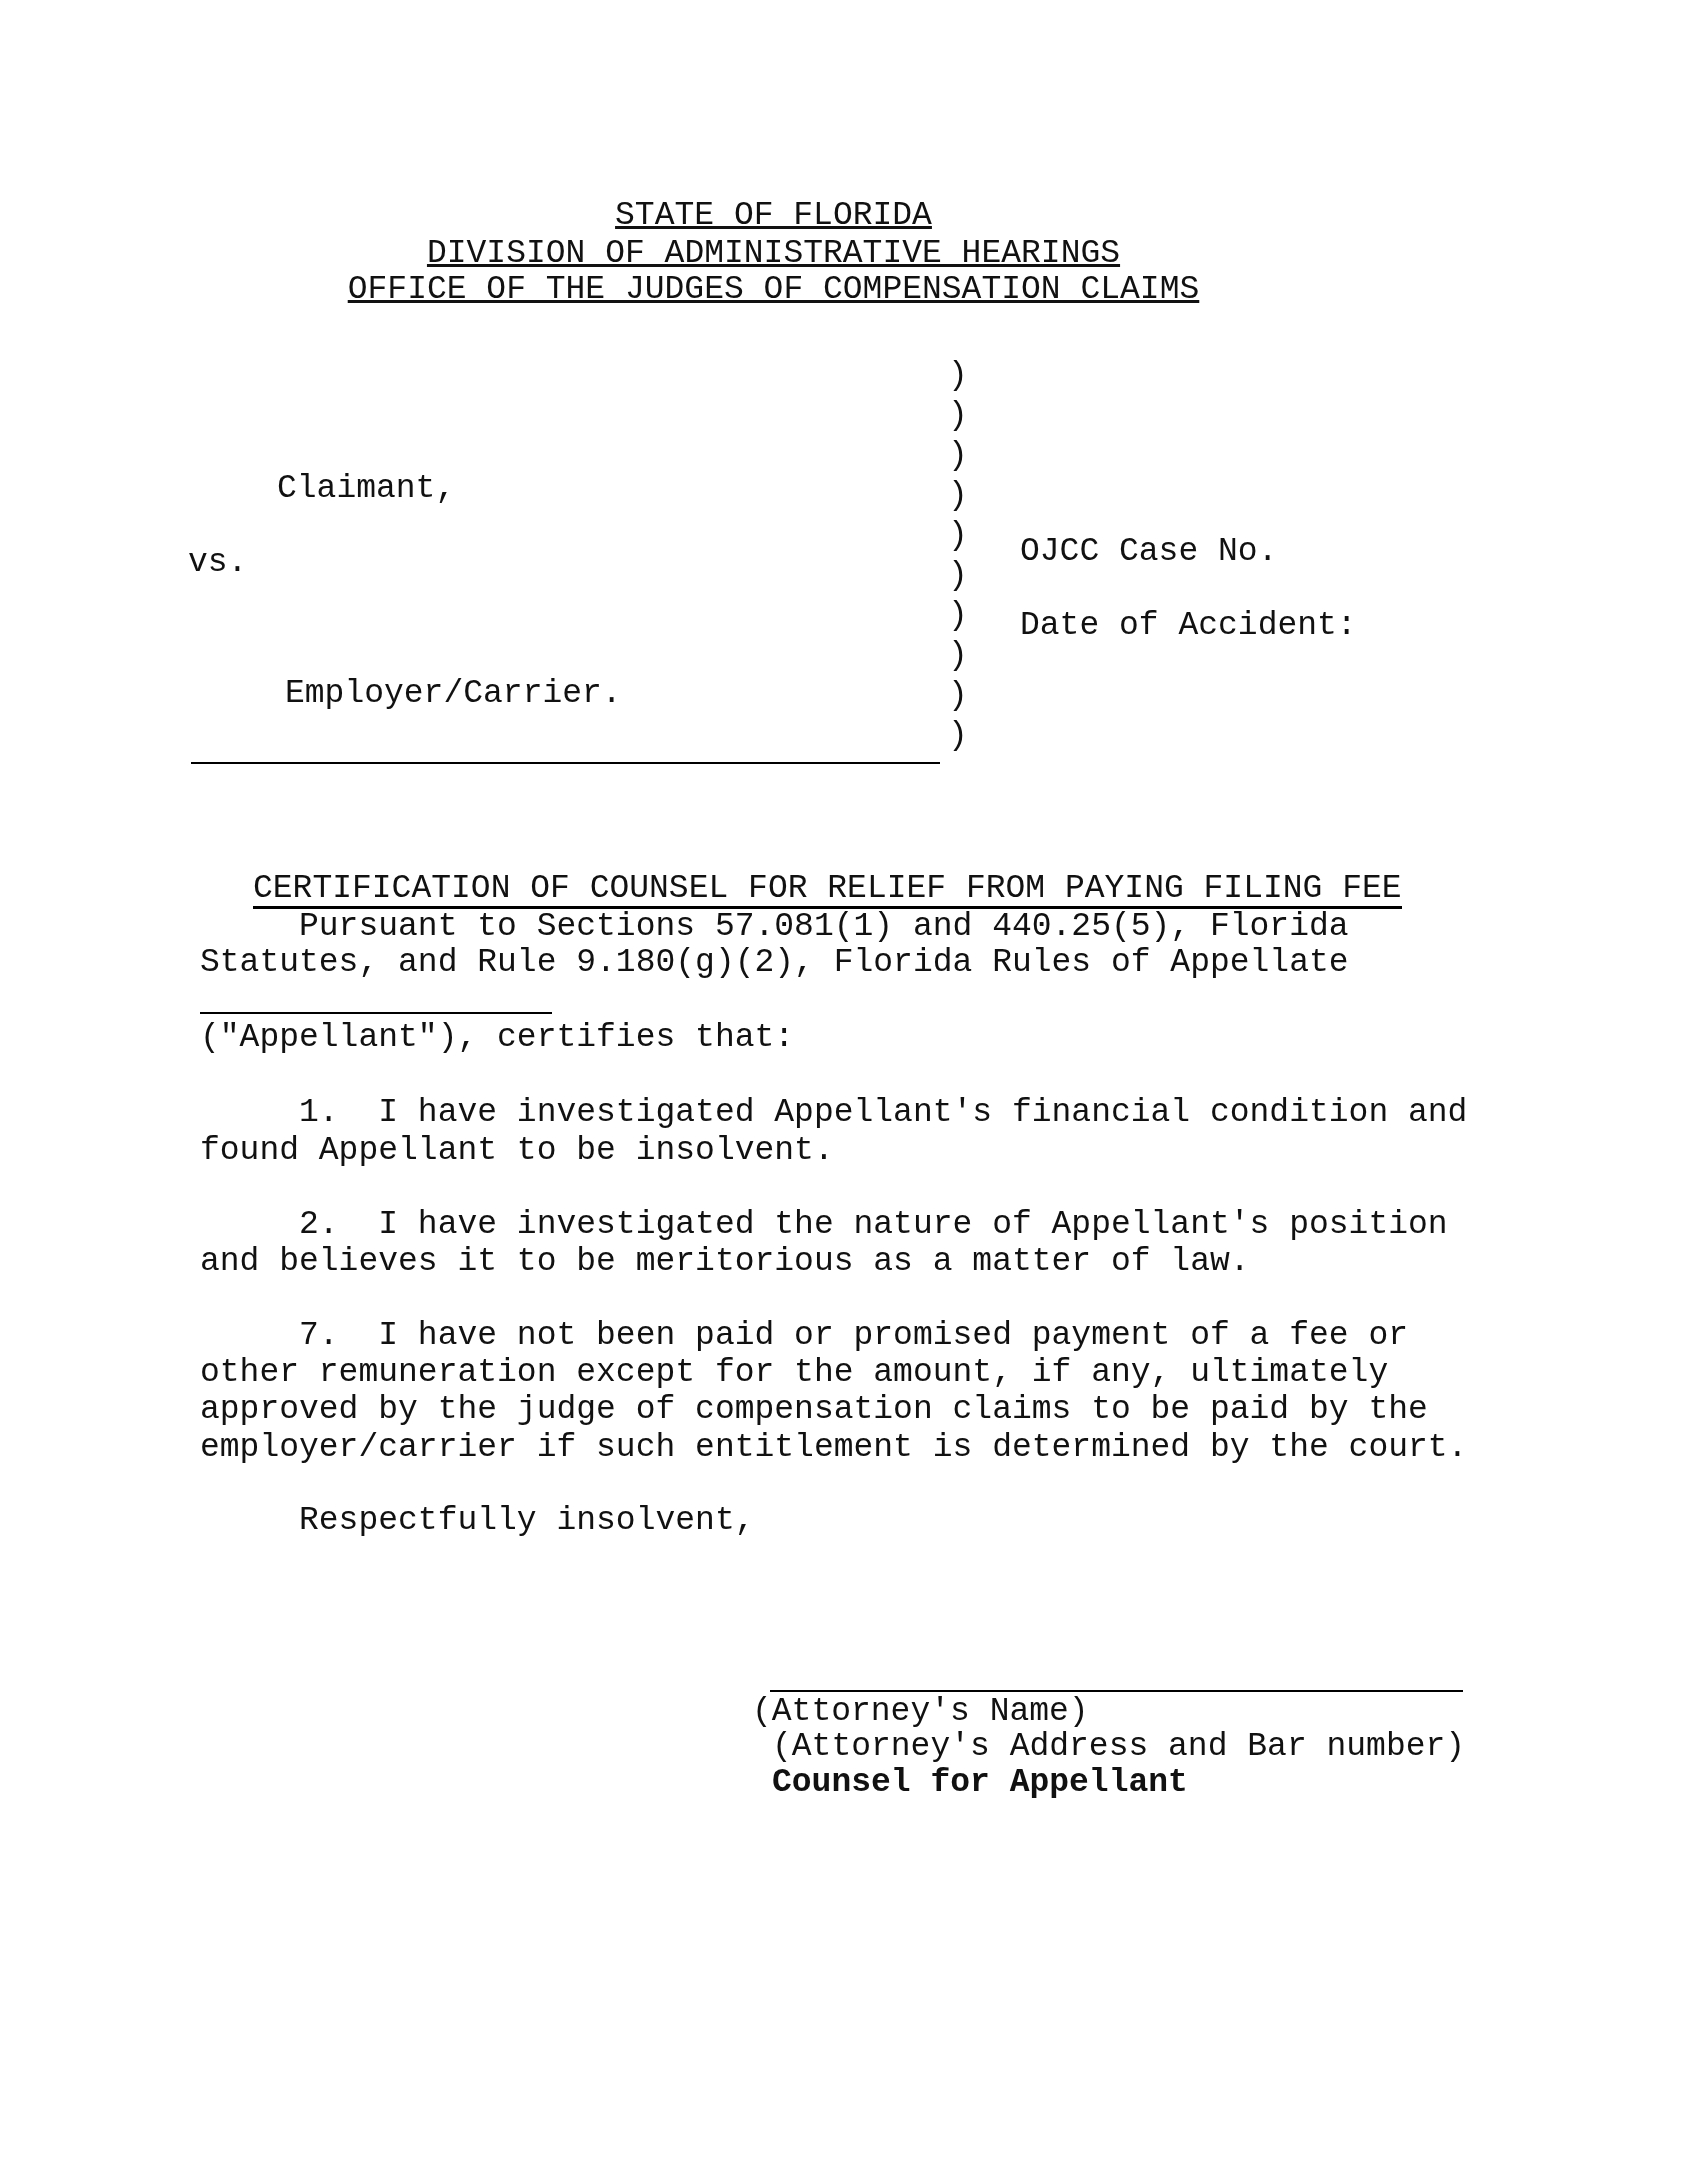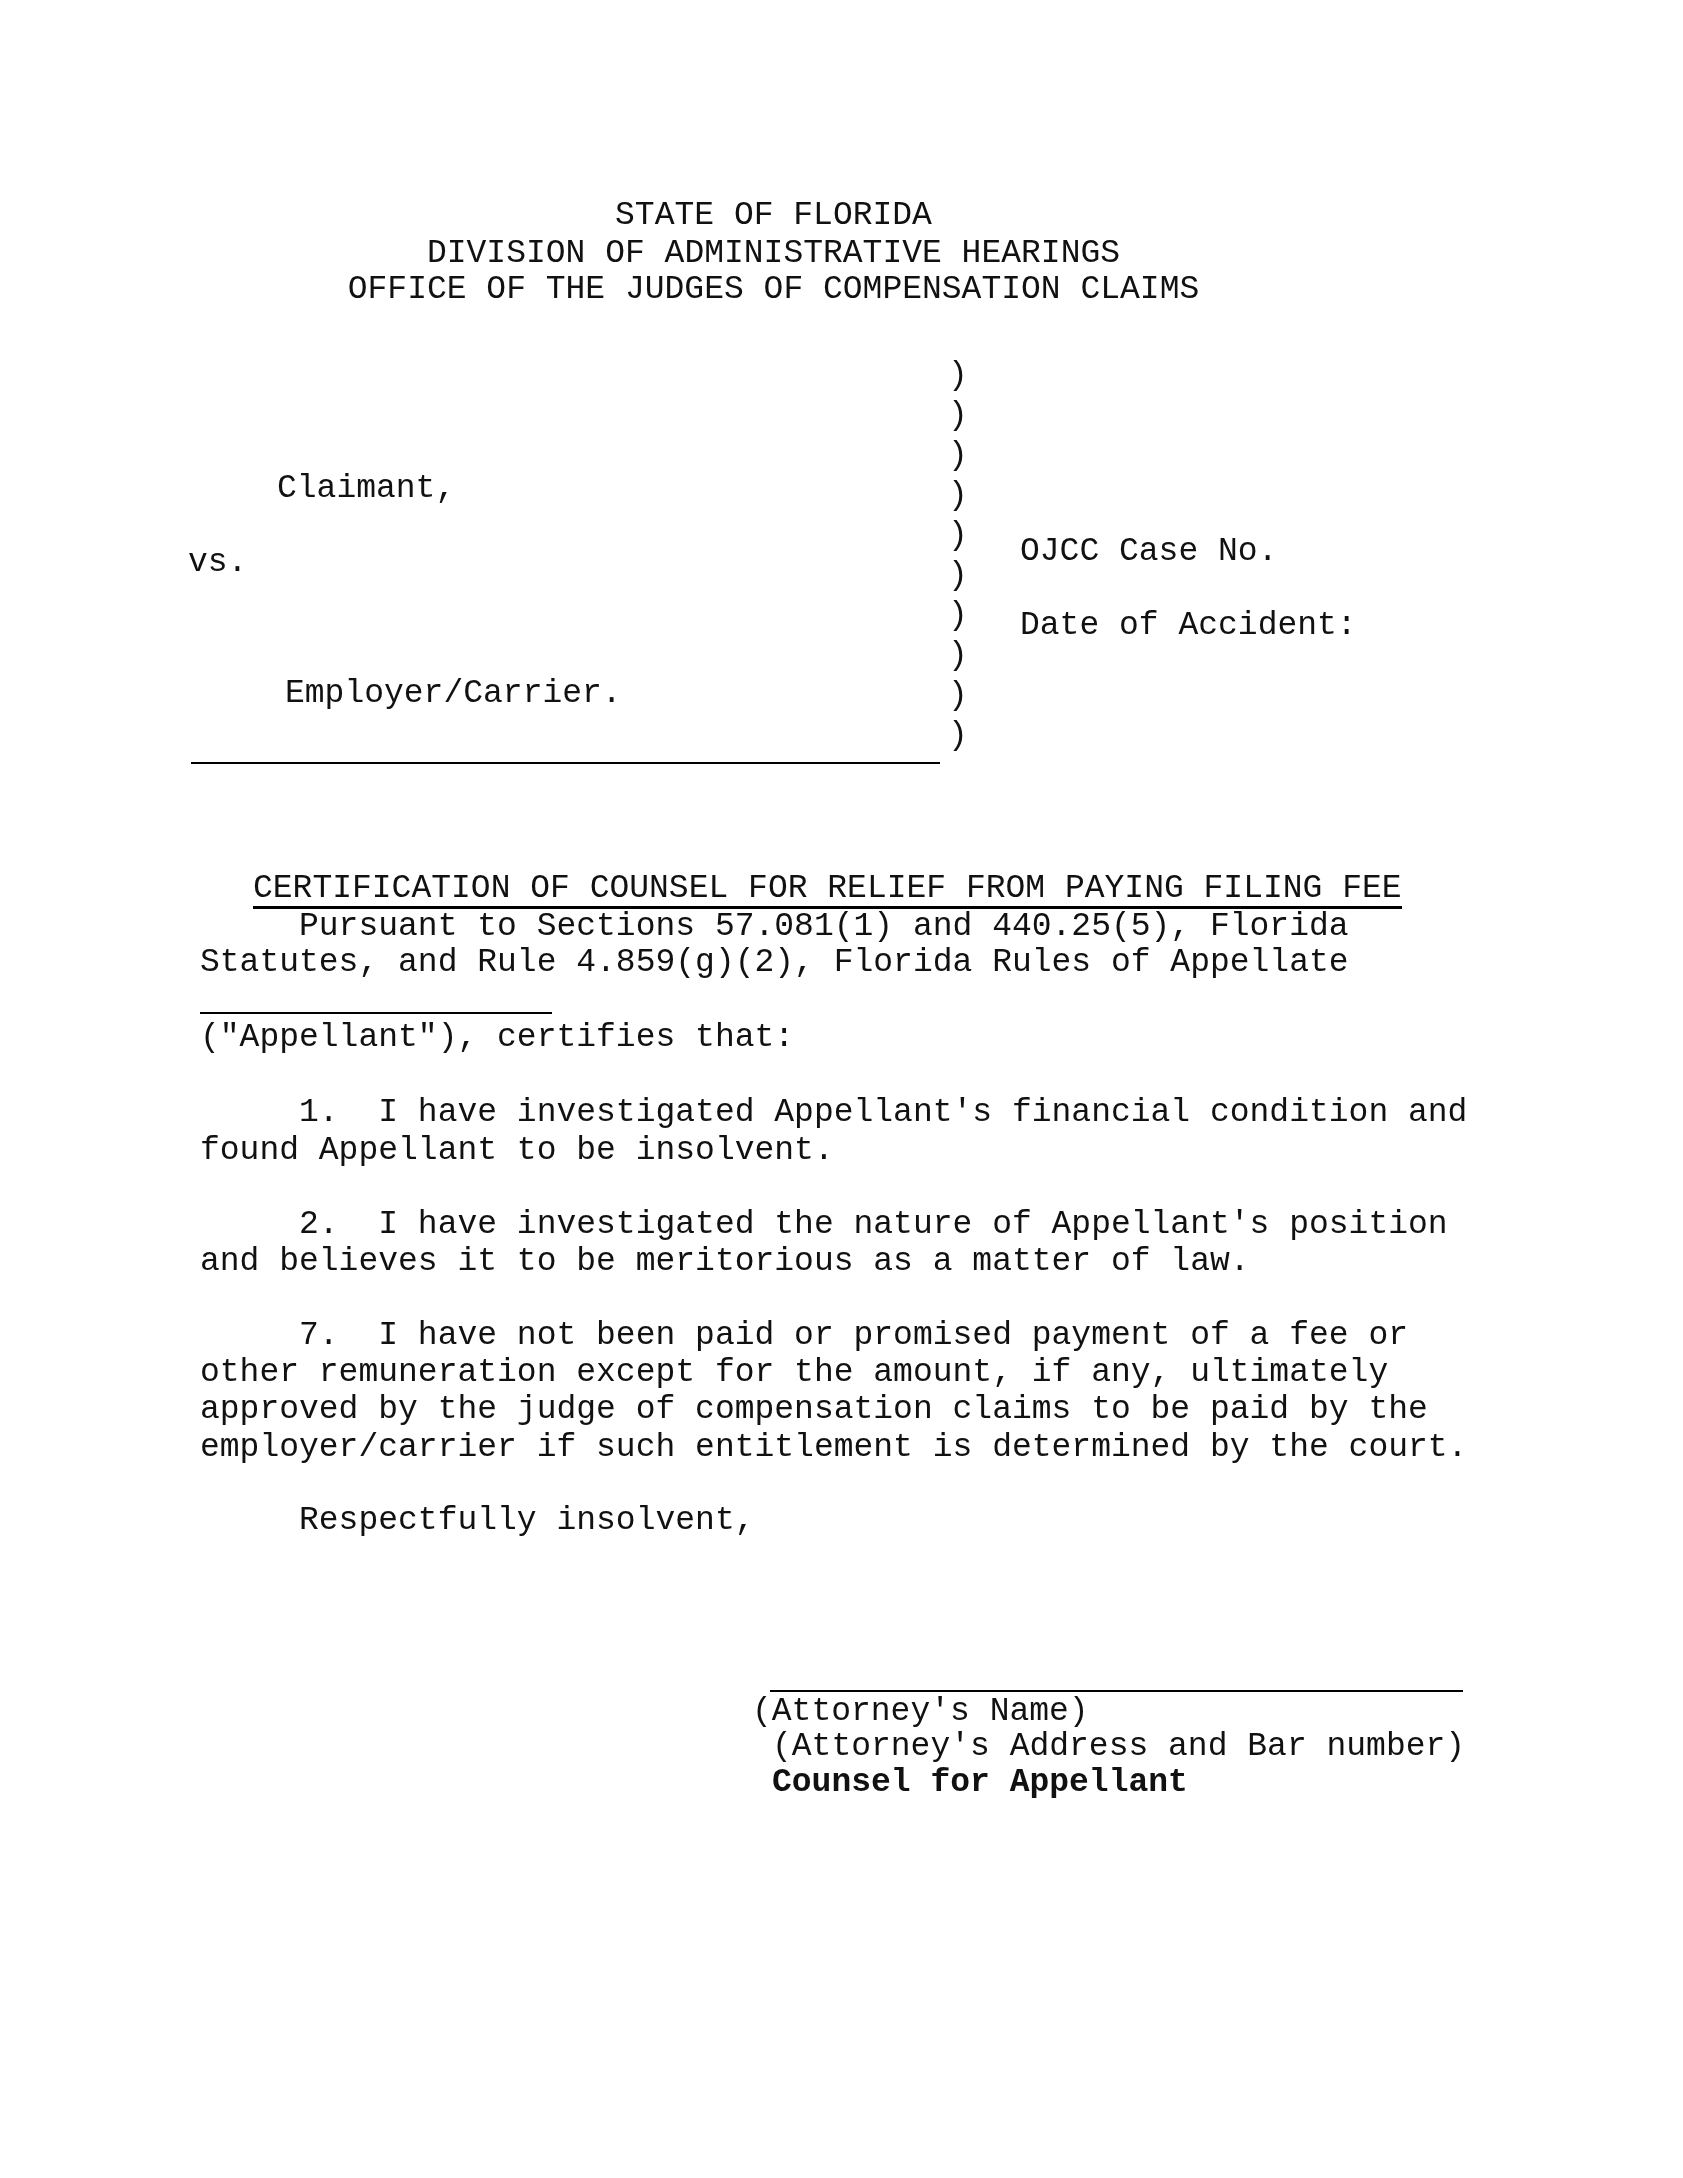--- a/index.html
+++ b/index.html
@@ -17,20 +17,21 @@
       line-height: 37px;
       color: #111111;
     }
     .abs { position: absolute; white-space: pre; margin: 0; }
     .center-line {
       position: absolute;
       left: 0;
       width: 1547px;
       text-align: center;
       white-space: pre;
+      text-decoration: underline;
     }
     .paren-col {
       position: absolute;
       left: 948px;
       top: 356px;
       width: 30px;
     }
     .paren {
       display: block;
       height: 40px;
@@ -90,21 +91,21 @@
 </div>
 
 <div class="abs" style="left:1020px; top:533px;">OJCC Case No.</div>
 <div class="abs" style="left:1020px; top:607px;">Date of Accident:</div>
 
 <div class="title" style="top:833px;">
   <span>CERTIFICATION OF COUNSEL FOR RELIEF FROM PAYING FILING FEE</span>
 </div>
 
 <div class="para-line" style="top:908px;">     Pursuant to Sections 57.081(1) and 440.25(5), Florida</div>
-<div class="para-line" style="top:944px;">Statutes, and Rule 4.859(g)(2), Florida Rules of Appellate</div>
+<div class="para-line" style="top:944px;">Statutes, and Rule 9.180(g)(2), Florida Rules of Appellate</div>
 <div class="para-line" style="top:982px;"><span class="blank"></span></div>
 <div class="para-line" style="top:1019px;">("Appellant"), certifies that:</div>
 
 <div class="para-line" style="top:1094px;">     1.  I have investigated Appellant's financial condition and</div>
 <div class="para-line" style="top:1132px;">found Appellant to be insolvent.</div>
 
 <div class="para-line" style="top:1206px;">     2.  I have investigated the nature of Appellant's position</div>
 <div class="para-line" style="top:1243px;">and believes it to be meritorious as a matter of law.</div>
 
 <div class="para-line" style="top:1317px;">     7.  I have not been paid or promised payment of a fee or</div>

